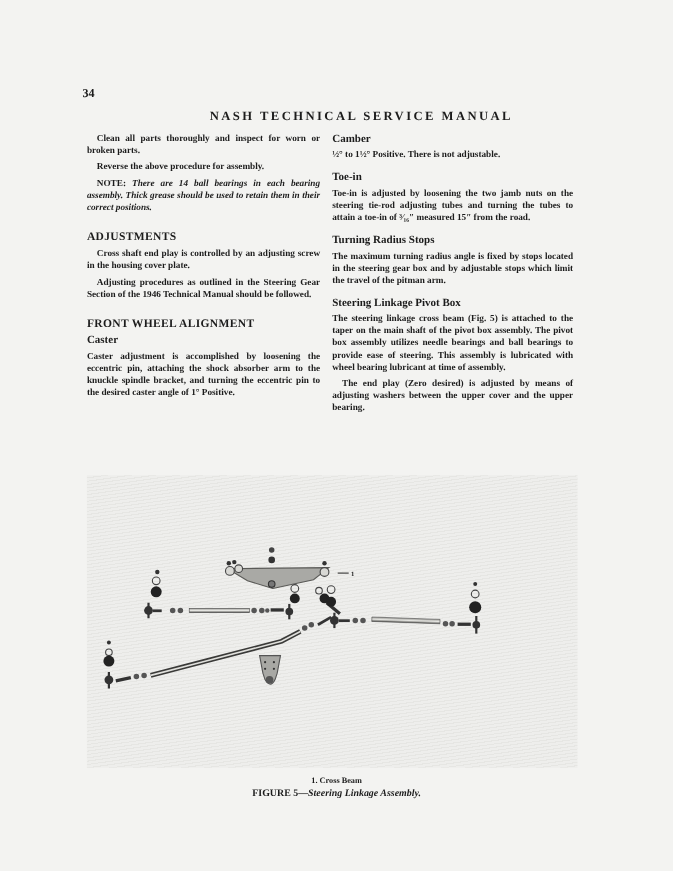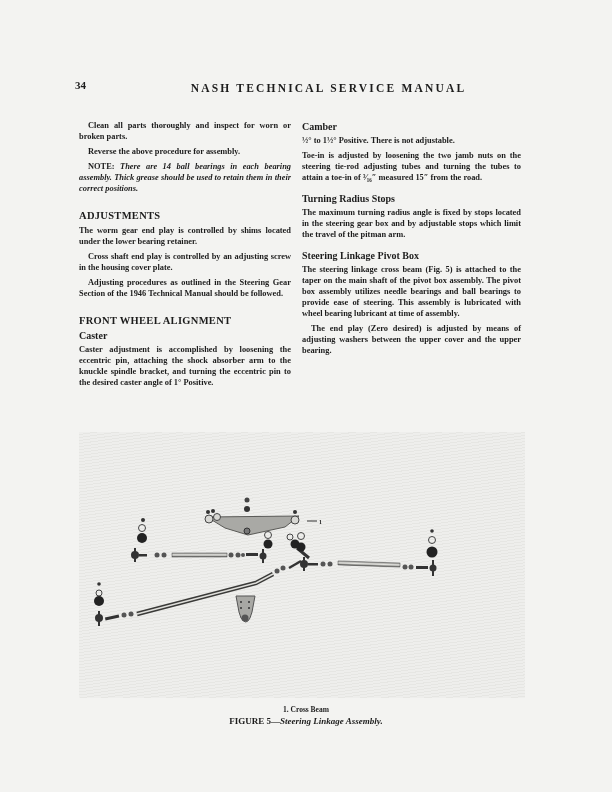--- a/index.html
+++ b/index.html
@@ -7,21 +7,21 @@
     width: 612px; height: 792px; position: relative; overflow: hidden;
     background: #f3f3f1;
     font-family: "Liberation Serif", "DejaVu Serif", serif;
     color: #1c1c1c;
   }
   .page-number {
     position: absolute; left: 75px; top: 79px;
     font-size: 11px; font-weight: bold;
   }
   .running-header {
-    position: absolute; left: 0; width: 612px; top: 82px; text-align: center;
+    position: absolute; left: 0; width: 612px; top: 100px; text-align: center;
     font-size: 11.5px; font-weight: bold; letter-spacing: 2.2px;
     padding-left: 45px; box-sizing: border-box;
   }
   .col {
     position: absolute; top: 120px; width: 212px;
     font-size: 8.4px; line-height: 11px; font-weight: bold;
     text-align: justify;
   }
   .col.left { left: 79px; }
   .col.right { left: 302px; width: 219px; top: 121px; }
@@ -59,33 +59,33 @@
 
 <div class="col left">
   <p>Clean all parts thoroughly and inspect for worn or broken parts.</p>
   <p>Reverse the above procedure for assembly.</p>
   <p class="note">
     <span class="lead">NOTE:</span>
     <span>There are 14 ball bearings in each bearing assembly. Thick grease should be used to retain them in their correct positions.</span>
   </p>
 
   <h2 class="section">ADJUSTMENTS</h2>
-  <p class="noindent">The worm gear end play is controlled by shims located under the lower bearing retainer.</p>
   <p>Cross shaft end play is controlled by an adjusting screw in the housing cover plate.</p>
   <p>Adjusting procedures as outlined in the Steering Gear Section of the 1946 Technical Manual should be followed.</p>
 
   <h2 class="section">FRONT WHEEL ALIGNMENT</h2>
   <h3 class="sub first">Caster</h3>
   <p class="noindent">Caster adjustment is accomplished by loosening the eccentric pin, attaching the shock absorber arm to the knuckle spindle bracket, and turning the eccentric pin to the desired caster angle of 1° Positive.</p>
 </div>
 
 <div class="col right">
   <h3 class="sub first">Camber</h3>
   <p class="noindent">½° to 1½° Positive. There is not adjustable.</p>
 
+  <h3 class="sub">Toe-in</h3>
   <p class="noindent">Toe-in is adjusted by loosening the two jamb nuts on the steering tie-rod adjusting tubes and turning the tubes to attain a toe-in of ³⁄₁₆″ measured 15″ from the road.</p>
 
   <h3 class="sub">Turning Radius Stops</h3>
   <p class="noindent">The maximum turning radius angle is fixed by stops located in the steering gear box and by adjustable stops which limit the travel of the pitman arm.</p>
 
   <h3 class="sub">Steering Linkage Pivot Box</h3>
   <p class="noindent">The steering linkage cross beam (Fig. 5) is attached to the taper on the main shaft of the pivot box assembly. The pivot box assembly utilizes needle bearings and ball bearings to provide ease of steering. This assembly is lubricated with wheel bearing lubricant at time of assembly.</p>
   <p>The end play (Zero desired) is adjusted by means of adjusting washers between the upper cover and the upper bearing.</p>
 </div>
 

